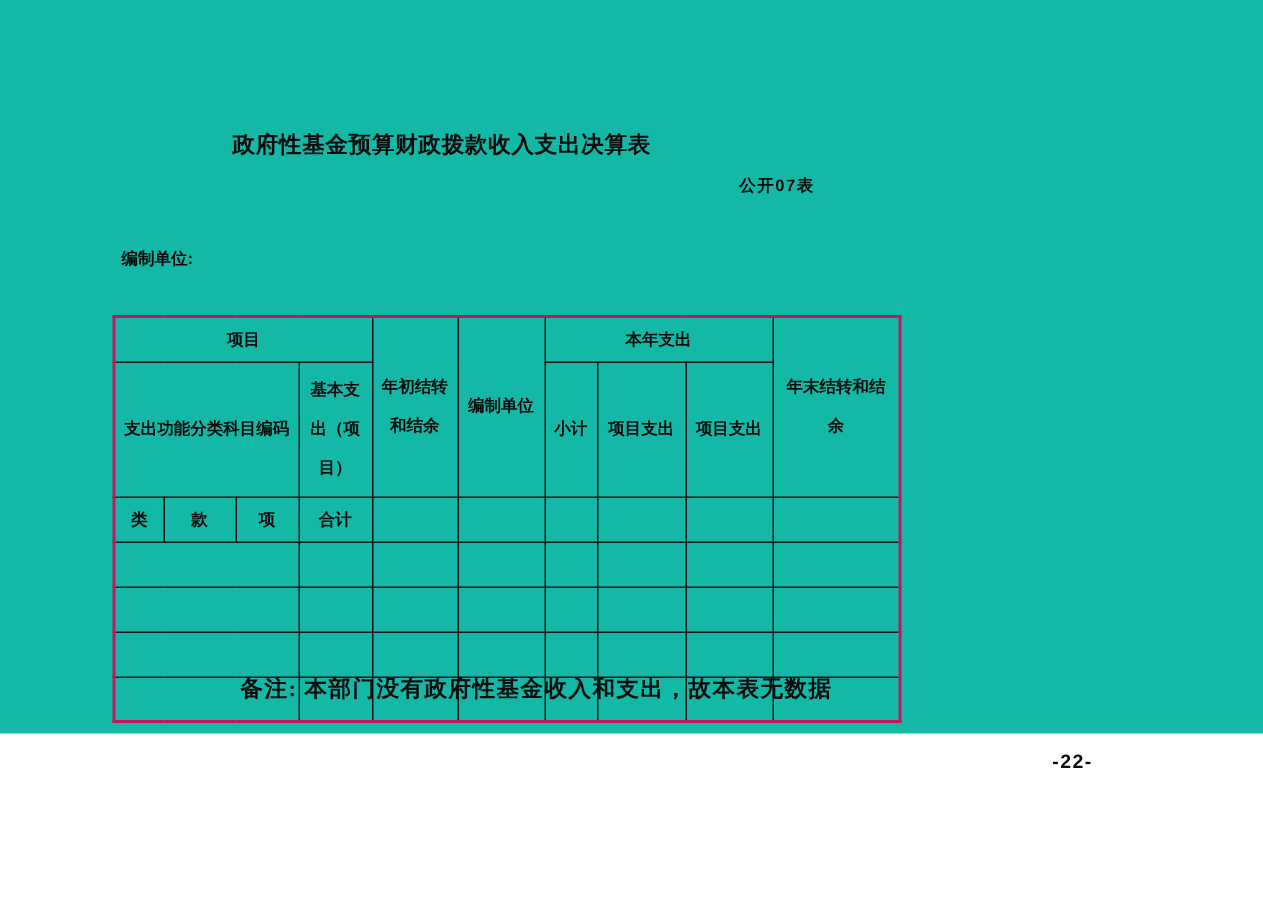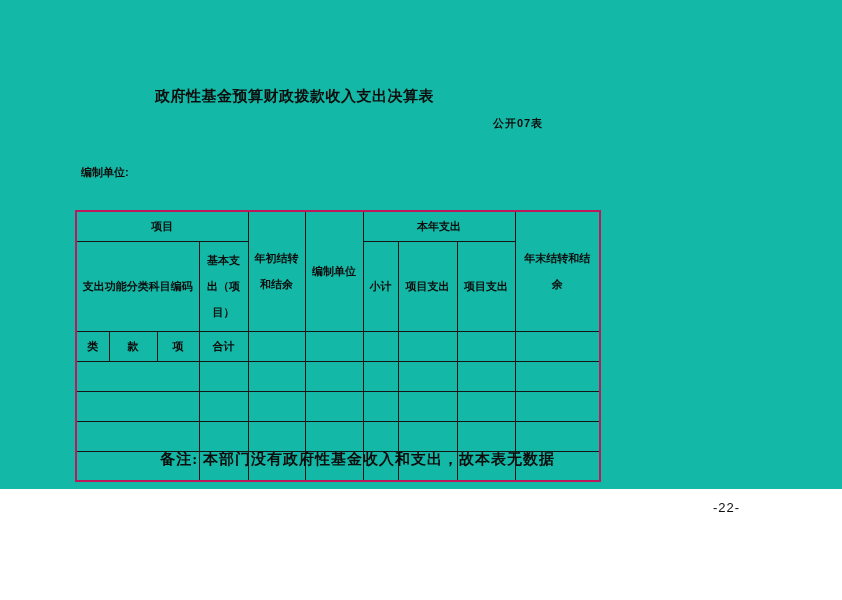--- a/index.html
+++ b/index.html
@@ -81,23 +81,23 @@
     font-size: 15px;
     font-weight: 700;
     letter-spacing: 1px;
     white-space: nowrap;
     text-align: right;
   }
   .page-number {
     position: absolute;
     left: 690px; top: 500px;
     width: 50px;
-    text-align: right;
+    text-align: center;
     font-size: 13px;
-    font-weight: 400;
+    font-weight: 700;
     letter-spacing: 1px;
   }
 </style>
 </head>
 <body>
 
 <div class="page">
 
   <div class="doc-title">政府性基金预算财政拨款收入支出决算表</div>
 

